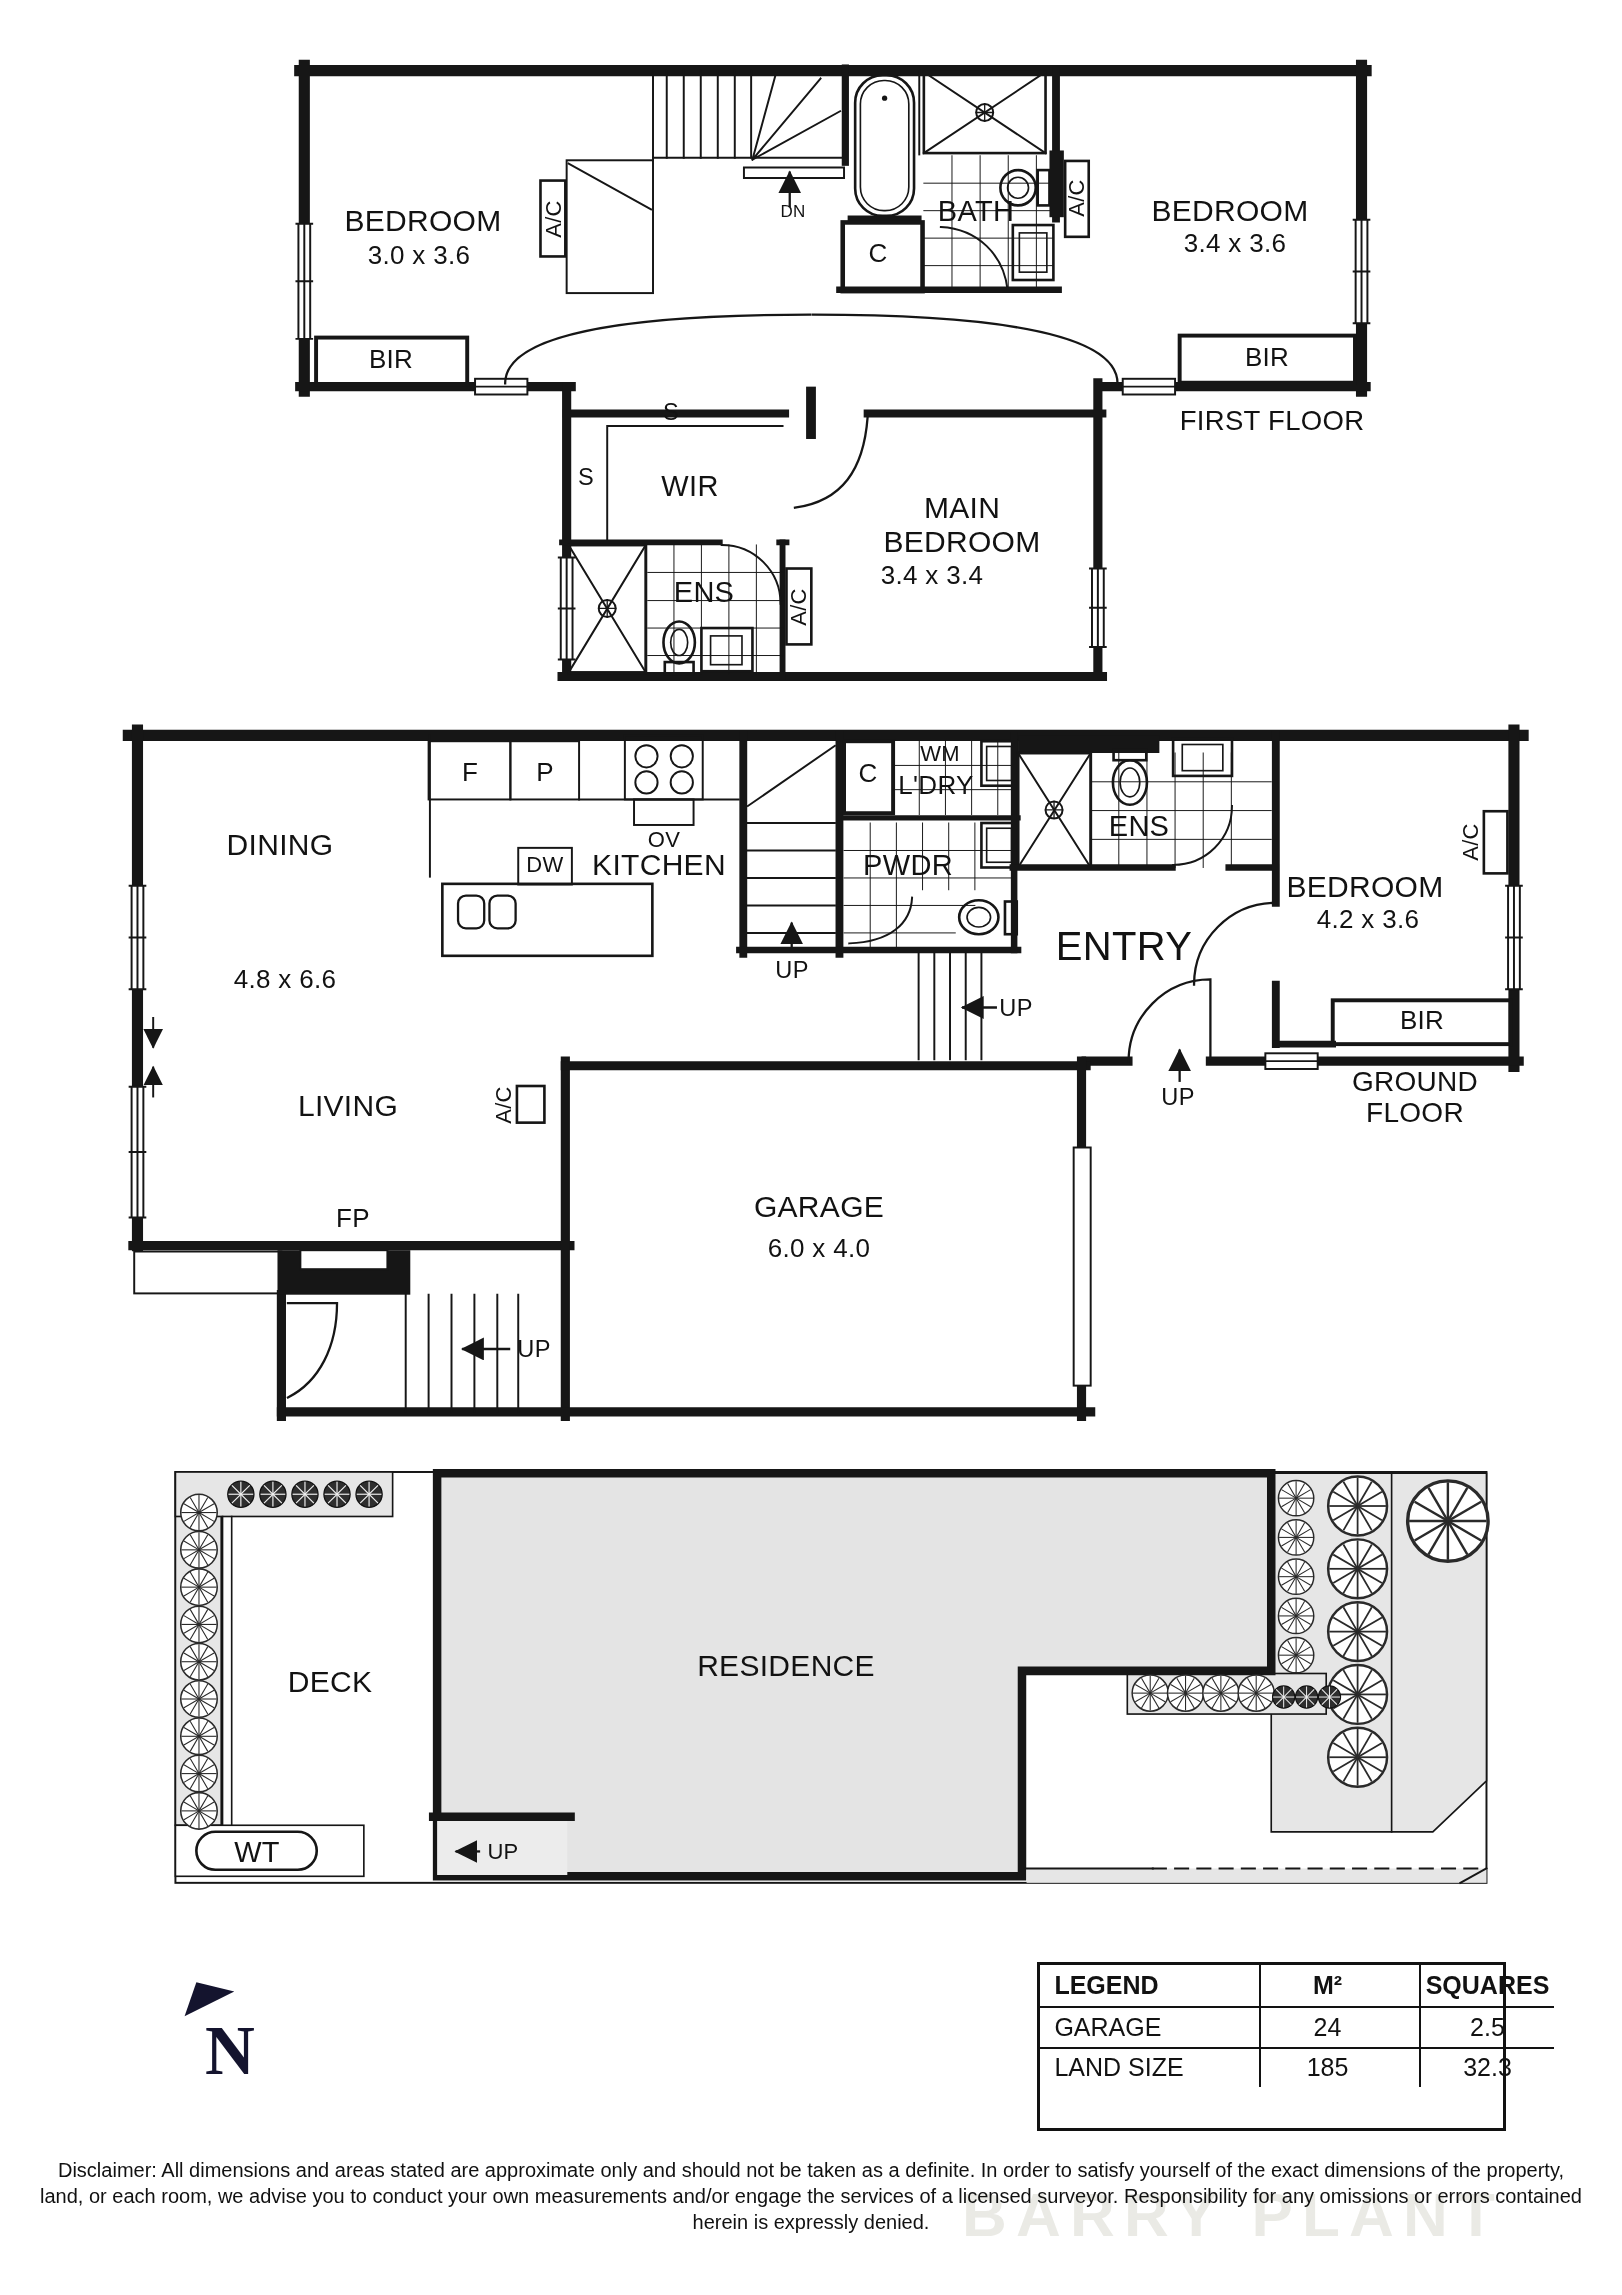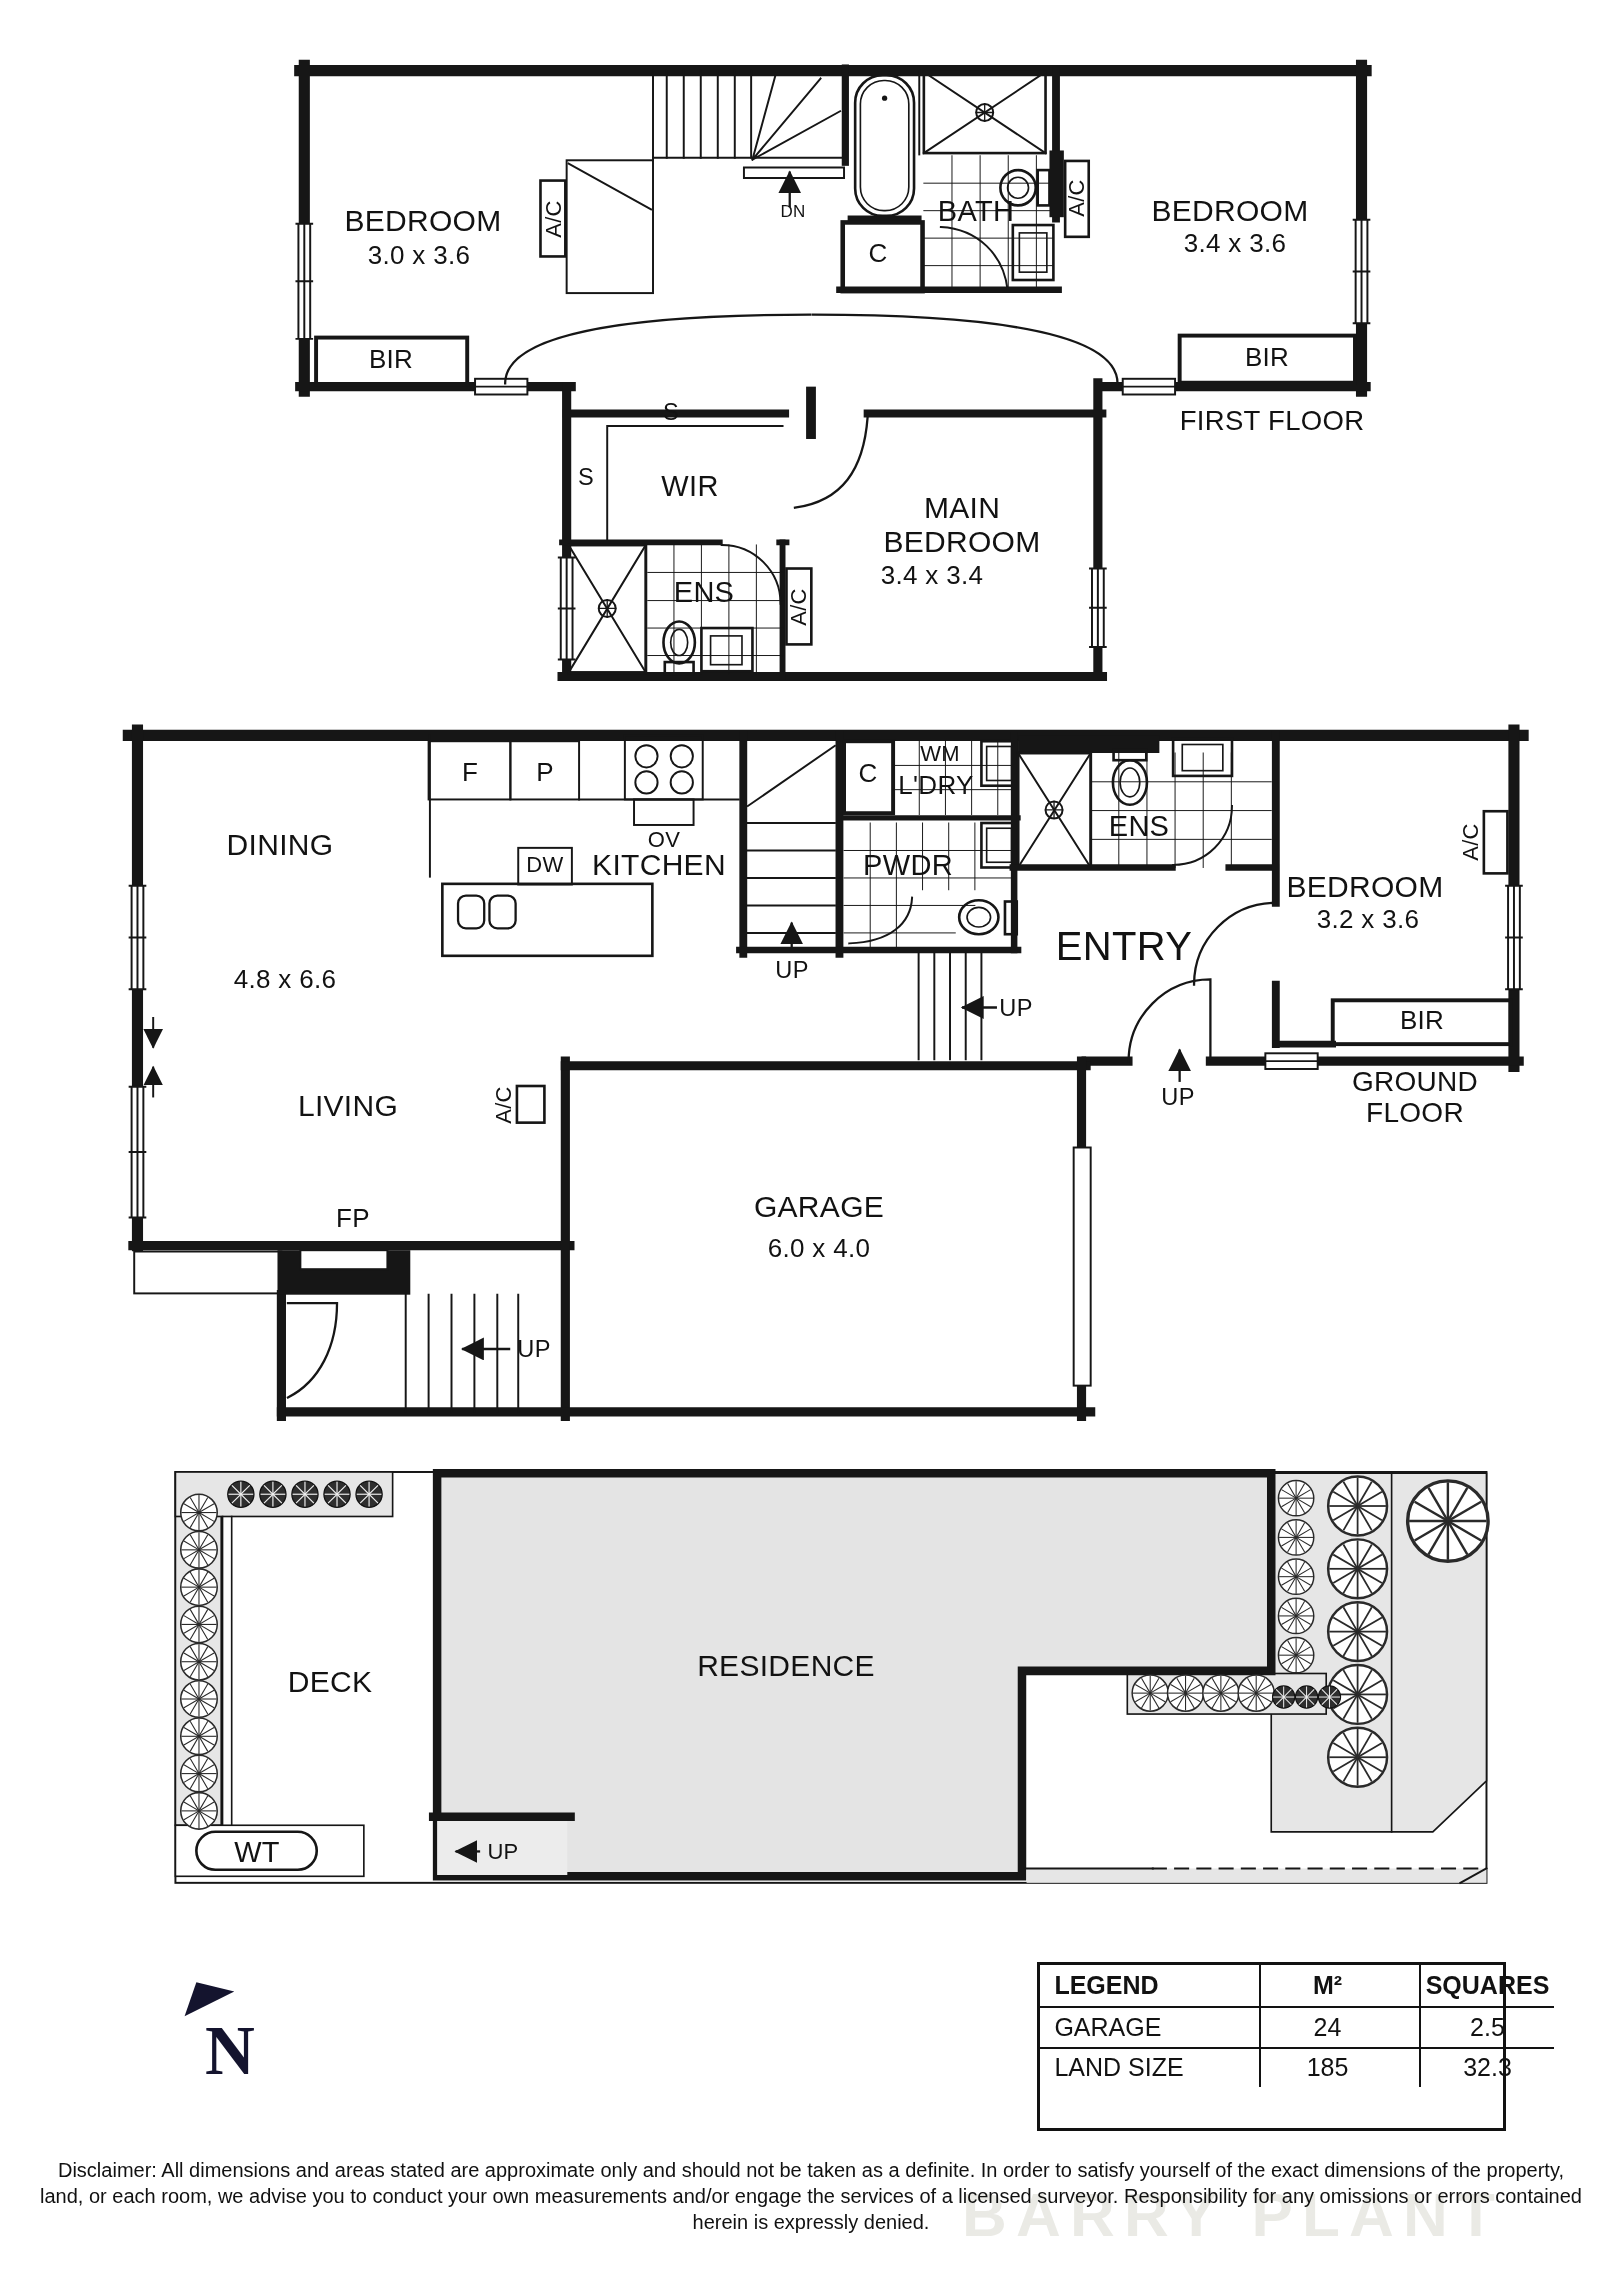--- a/index.html
+++ b/index.html
@@ -404,21 +404,21 @@
 <div class="lbl" style="left:664px;top:840px;font-size:22px">OV</div>
 <div class="lbl" style="left:545px;top:865px;font-size:22px">DW</div>
 <div class="lbl" style="left:659px;top:865px;font-size:30px">KITCHEN</div>
 <div class="lbl" style="left:792px;top:970px;font-size:23.6px">UP</div>
 <div class="lbl" style="left:868px;top:774px;font-size:26px">C</div>
 <div class="lbl" style="left:940px;top:754px;font-size:22px">WM</div>
 <div class="lbl" style="left:936px;top:786px;font-size:26px">L'DRY</div>
 <div class="lbl" style="left:908px;top:865px;font-size:29px">PWDR</div>
 <div class="lbl" style="left:1139px;top:826px;font-size:29px">ENS</div>
 <div class="lbl" style="left:1365px;top:887px;font-size:30px">BEDROOM</div>
-<div class="lbl" style="left:1368px;top:920px;font-size:26px">3.2 x 3.6</div>
+<div class="lbl" style="left:1368px;top:920px;font-size:26px">4.2 x 3.6</div>
 <div class="lbl rot" style="left:1471px;top:842px;font-size:22px">A/C</div>
 <div class="lbl" style="left:1124px;top:946px;font-size:40px">ENTRY</div>
 <div class="lbl" style="left:1016px;top:1008px;font-size:23.6px">UP</div>
 <div class="lbl" style="left:1178px;top:1097px;font-size:23.6px">UP</div>
 <div class="lbl" style="left:1422px;top:1021px;font-size:26px">BIR</div>
 <div class="lbl" style="left:1415px;top:1097px;font-size:28px">GROUND FLOOR</div>
 <div class="lbl" style="left:348px;top:1106px;font-size:30px">LIVING</div>
 <div class="lbl rot" style="left:504px;top:1105px;font-size:22px">A/C</div>
 <div class="lbl" style="left:353px;top:1219px;font-size:26px">FP</div>
 <div class="lbl" style="left:819px;top:1207px;font-size:30px">GARAGE</div>

